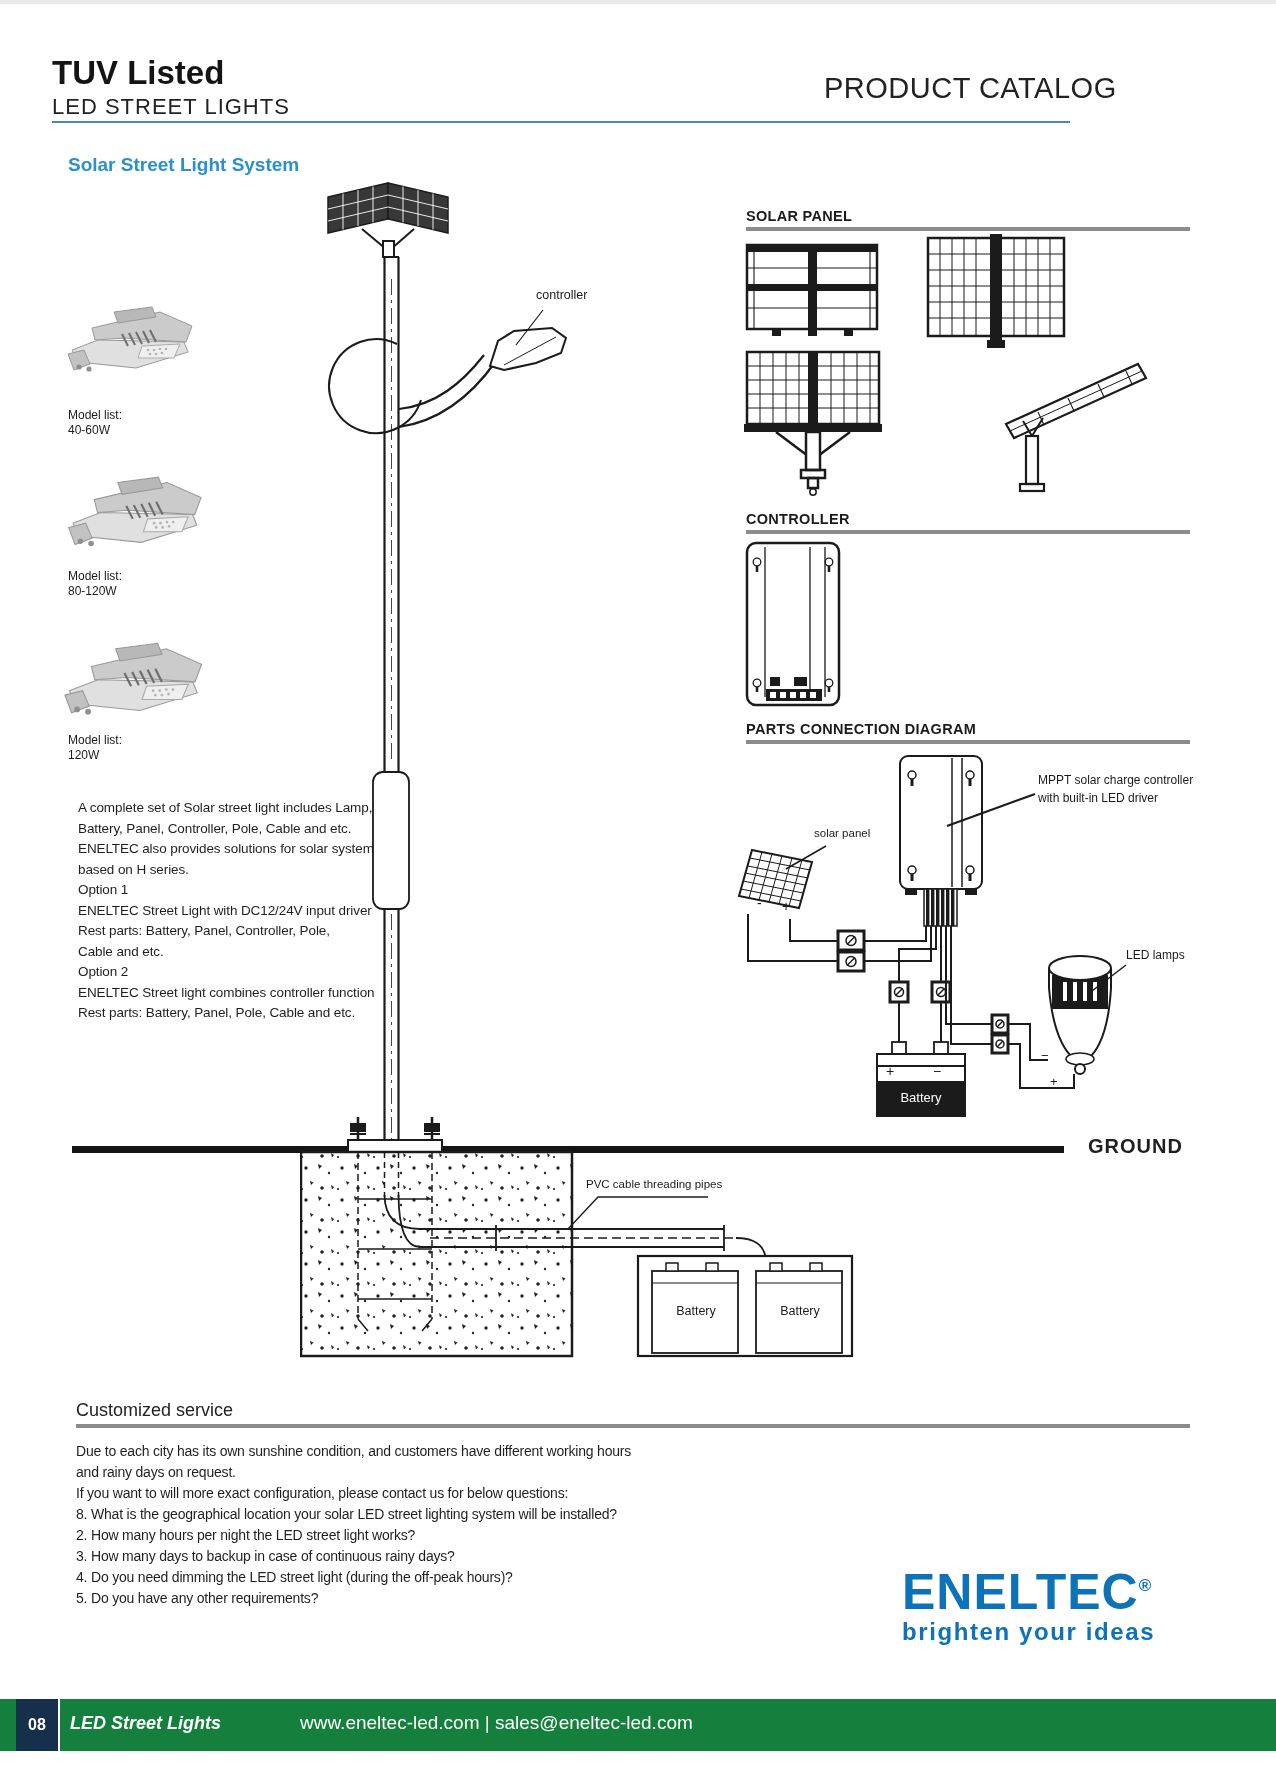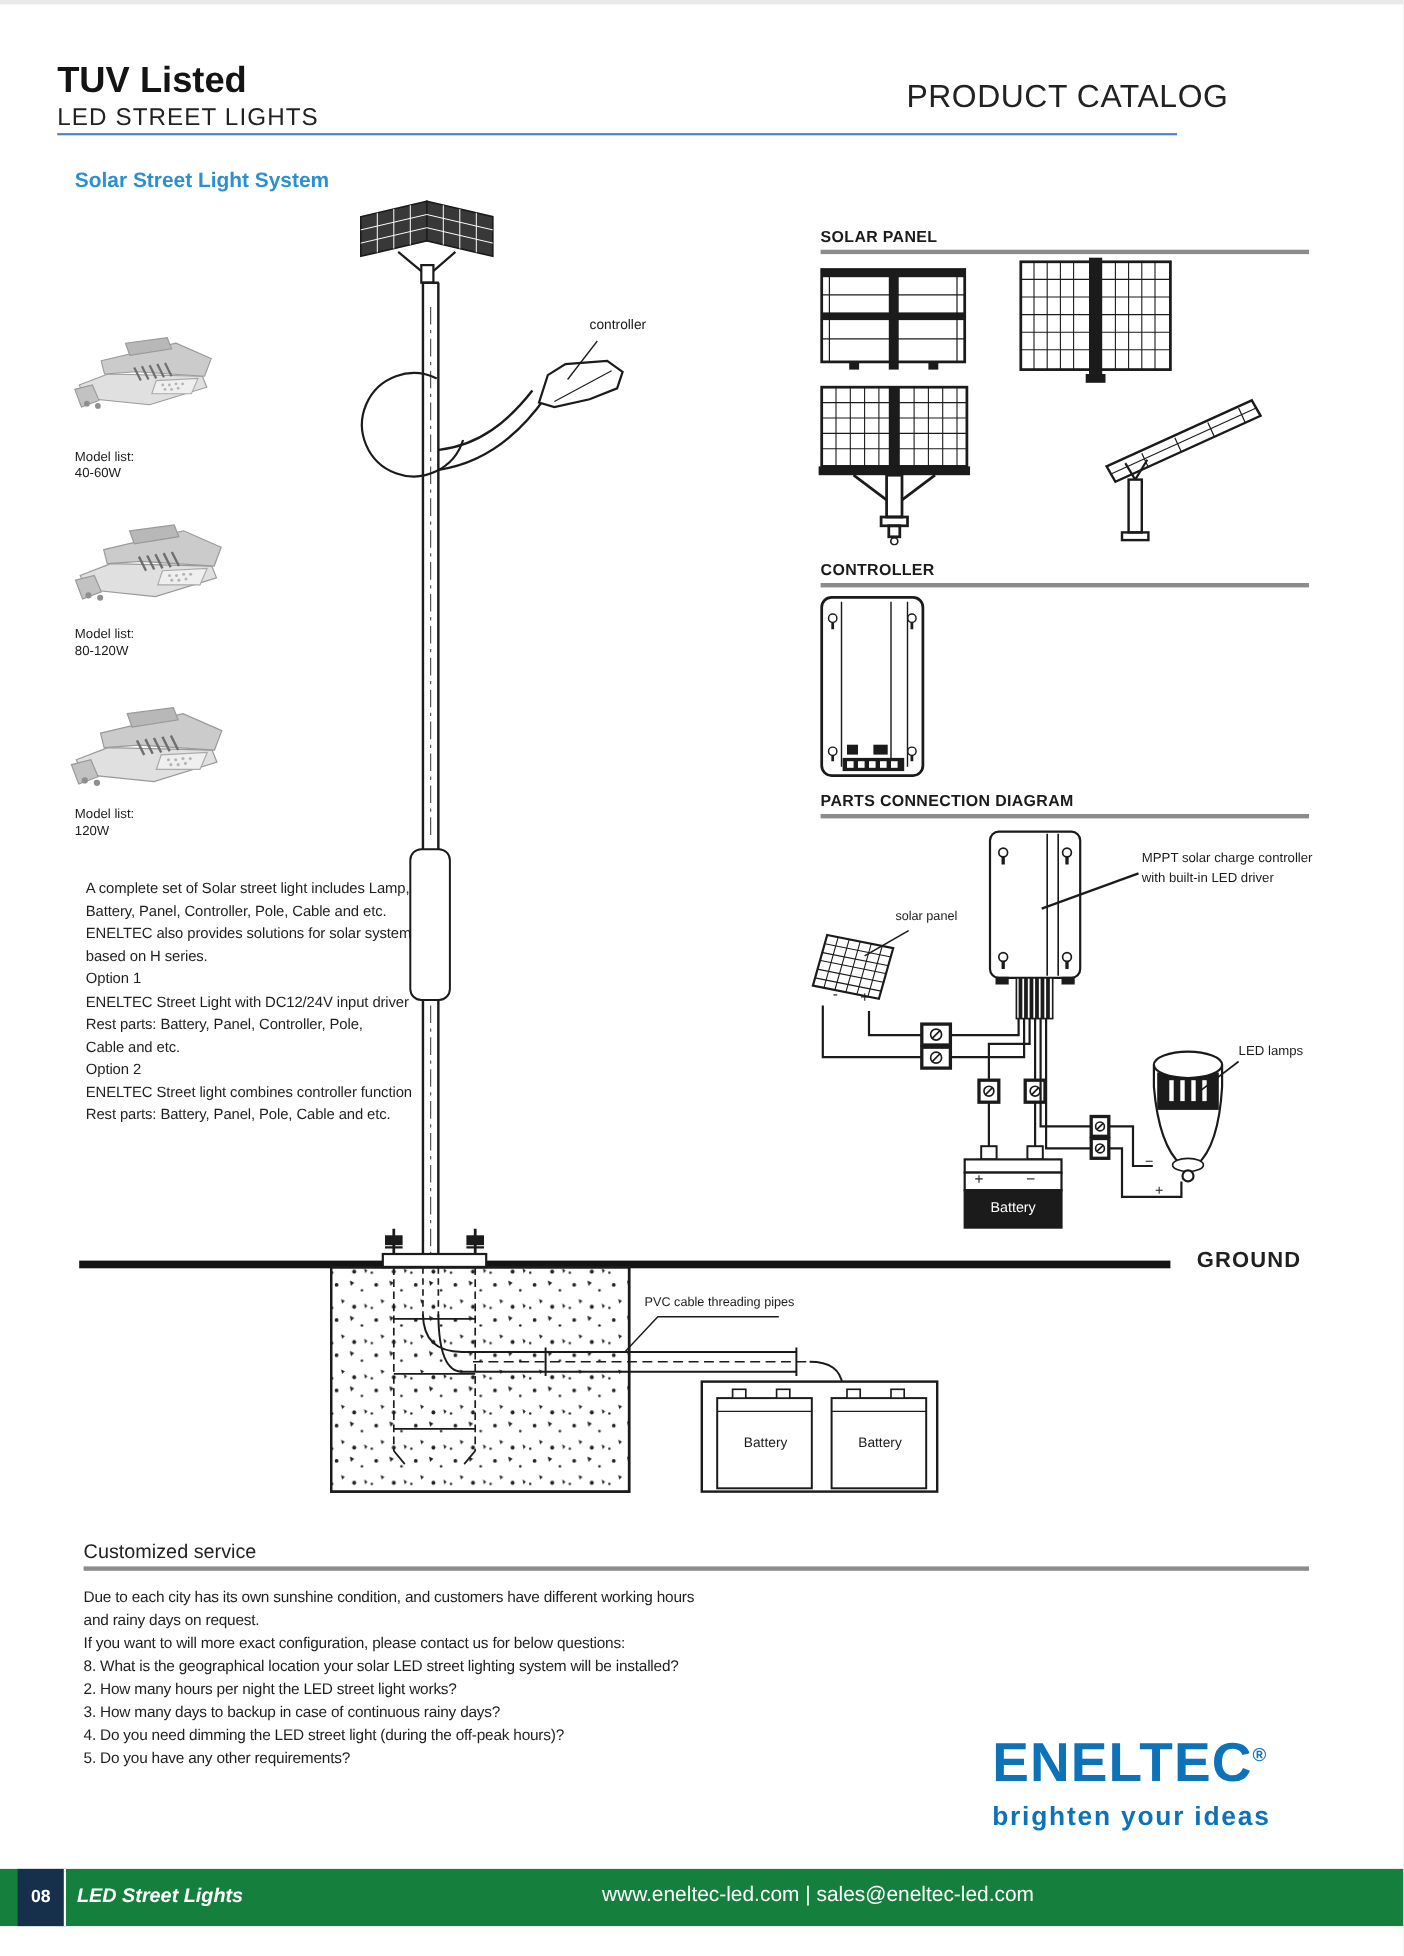--- a/index.html
+++ b/index.html
@@ -350,25 +350,25 @@
       <span>and rainy days on request.</span>
     <span>If you want to will more exact configuration, please contact us for below questions:</span>
       <span>8. What is the geographical location your solar LED street lighting system will be installed?</span>
     <span>2. How many hours per night the LED street light works?</span>
       <span>3. How many days to backup in case of continuous rainy days?</span>
     <span>4. Do you need dimming the LED street light (during the off-peak hours)?</span>
       <span>5. Do you have any other requirements?</span>
   </div>
 
   <div class="abs" style="left:902px;top:1556px;color:#0d72b8">
-    <div style="font-size:50px;font-weight:bold;letter-spacing:1px;line-height:72px">
+    <div style="font-size:50px;font-weight:bold;letter-spacing:1px;line-height:52px">
       <span>ENELTEC</span><sup style="font-size:17px">®</sup>
     </div>
     <div style="font-size:24px;font-weight:bold;letter-spacing:1.6px">brighten your ideas</div>
   </div>
 
   <div class="abs" style="left:0;top:1695px;width:1276px;height:52px;background:#15803d">
     <div style="position:absolute;left:16px;top:0;width:42px;height:52px;background:#16304c;border-right:2px solid #fff;color:#fff;font-weight:bold;font-size:16px;display:flex;align-items:center;justify-content:center">08</div>
     <div style="position:absolute;left:70px;top:14px;color:#fff;font-style:italic;font-weight:bold;font-size:18px;white-space:nowrap">LED Street Lights</div>
-    <div style="position:absolute;left:300px;top:13px;width:640px;text-align:right;color:#fff;font-size:19px;white-space:nowrap">www.eneltec-led.com | sales@eneltec-led.com</div>
+    <div style="position:absolute;left:300px;top:13px;width:640px;text-align:left;color:#fff;font-size:19px;white-space:nowrap">www.eneltec-led.com | sales@eneltec-led.com</div>
   </div>
 
 </div>
 
 </body></html>

